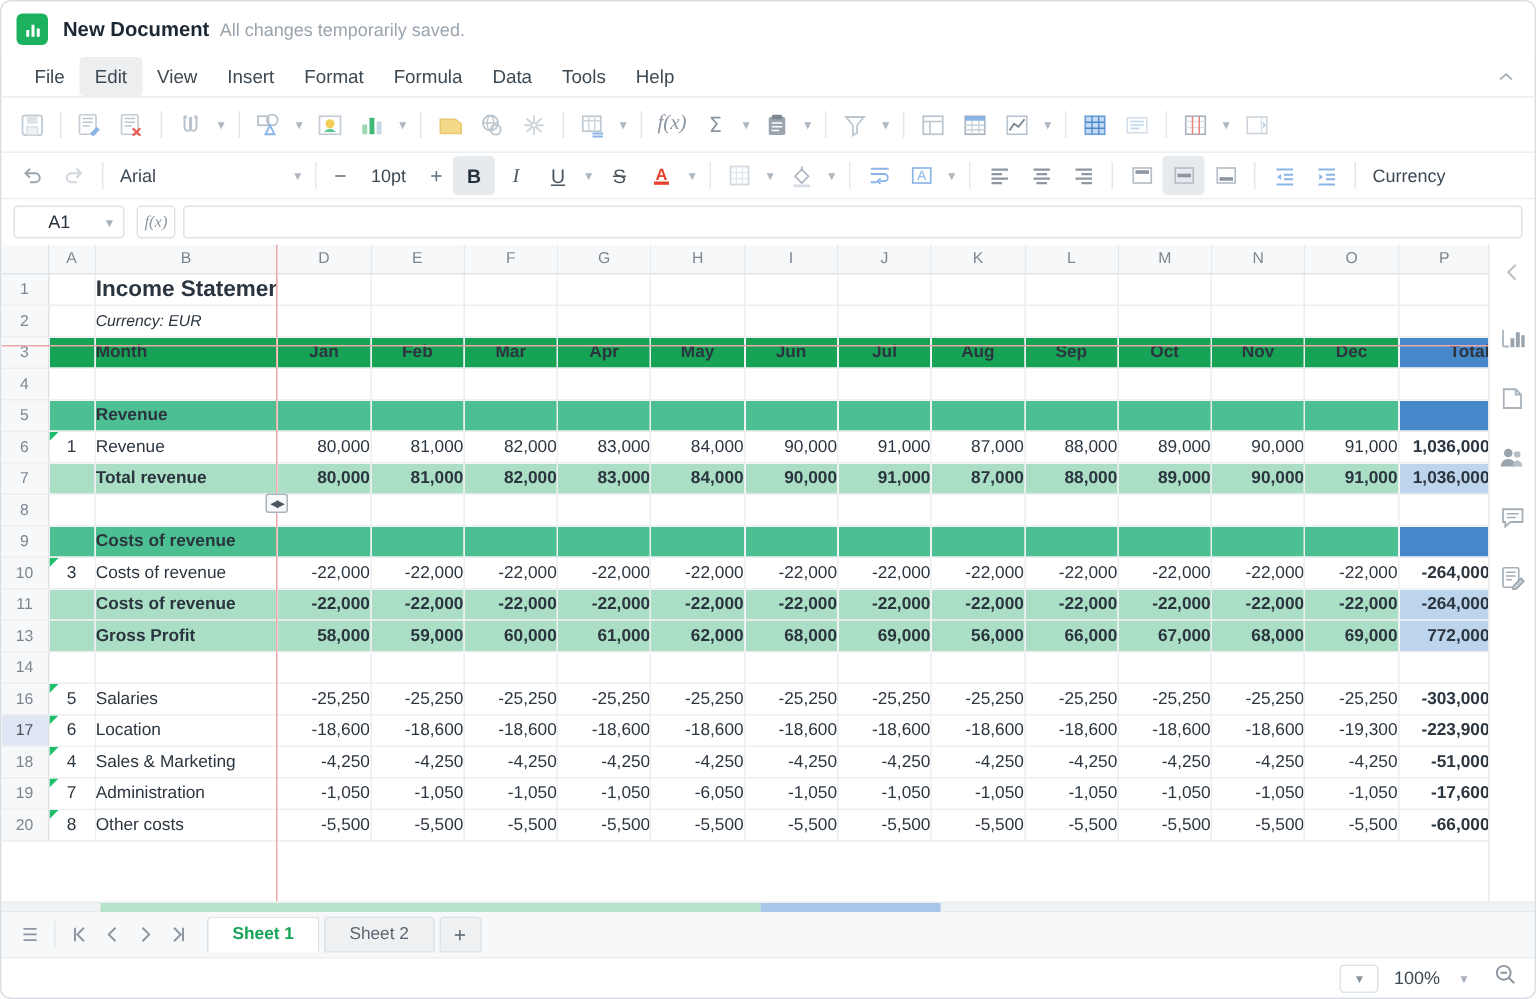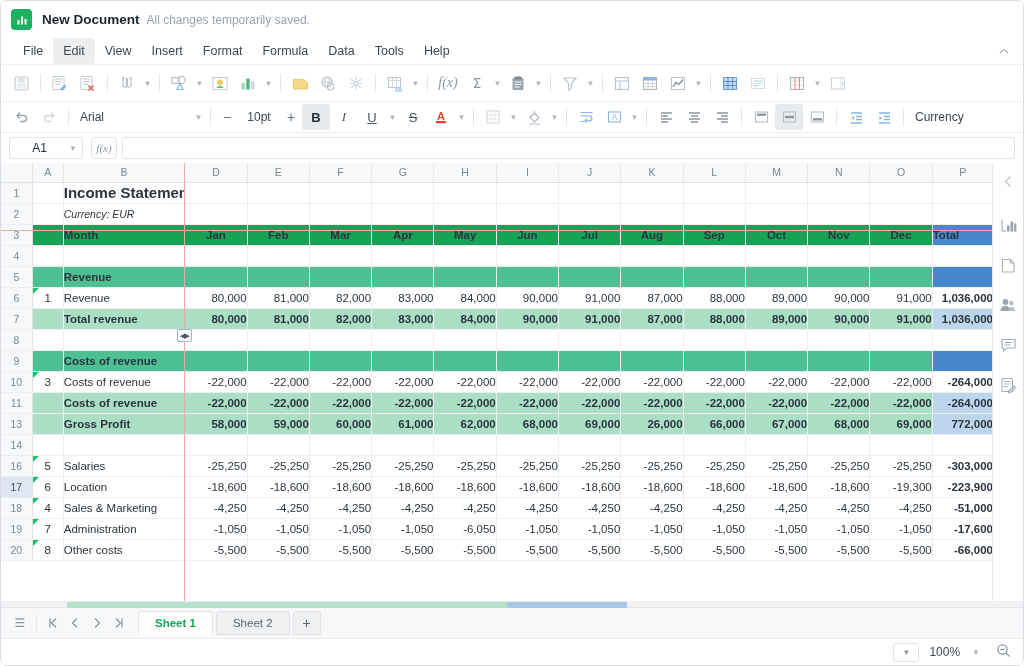--- a/index.html
+++ b/index.html
@@ -801,21 +801,21 @@
               <td class="cell f-darkgreen" style="text-align: center;">Mar</td>
               <td class="cell f-darkgreen" style="text-align: center;">Apr</td>
               <td class="cell f-darkgreen" style="text-align: center;">May</td>
               <td class="cell f-darkgreen" style="text-align: center;">Jun</td>
               <td class="cell f-darkgreen" style="text-align: center;">Jul</td>
               <td class="cell f-darkgreen" style="text-align: center;">Aug</td>
               <td class="cell f-darkgreen" style="text-align: center;">Sep</td>
               <td class="cell f-darkgreen" style="text-align: center;">Oct</td>
               <td class="cell f-darkgreen" style="text-align: center;">Nov</td>
               <td class="cell f-darkgreen" style="text-align: center;">Dec</td>
-              <td class="cell f-blue" style="text-align: left; margin-left: 36px;">Total</td>
+              <td class="cell f-blue" style="text-align: right; margin-left: 36px;">Total</td>
             </tr>
             <tr>
               <td class="rowhdr">4</td>
               <td class="cell f-white" style="text-align: left;"></td>
               <td class="cell f-white" style="text-align: left;"></td>
               <td class="cell f-white" style="text-align: left;"></td>
               <td class="cell f-white" style="text-align: left;"></td>
               <td class="cell f-white" style="text-align: left;"></td>
               <td class="cell f-white" style="text-align: left;"></td>
               <td class="cell f-white" style="text-align: left;"></td>
@@ -958,21 +958,21 @@
               <td class="rowhdr">13</td>
               <td class="cell f-lightgreen" style="text-align: left;"></td>
               <td class="cell f-lightgreen" style="text-align: left;">Gross Profit</td>
               <td class="cell f-lightgreen" style="text-align: right;">58,000</td>
               <td class="cell f-lightgreen" style="text-align: right;">59,000</td>
               <td class="cell f-lightgreen" style="text-align: right;">60,000</td>
               <td class="cell f-lightgreen" style="text-align: right;">61,000</td>
               <td class="cell f-lightgreen" style="text-align: right;">62,000</td>
               <td class="cell f-lightgreen" style="text-align: right;">68,000</td>
               <td class="cell f-lightgreen" style="text-align: right;">69,000</td>
-              <td class="cell f-lightgreen" style="text-align: right;">26,000</td>
+              <td class="cell f-lightgreen" style="text-align: right;">56,000</td>
               <td class="cell f-lightgreen" style="text-align: right;">66,000</td>
               <td class="cell f-lightgreen" style="text-align: right;">67,000</td>
               <td class="cell f-lightgreen" style="text-align: right;">68,000</td>
               <td class="cell f-lightgreen" style="text-align: right;">69,000</td>
               <td class="cell f-lightblue" style="text-align: right;">772,000</td>
             </tr>
             <tr>
               <td class="rowhdr">14</td>
               <td class="cell f-white" style="text-align: left;"></td>
               <td class="cell f-white" style="text-align: left;"></td>

